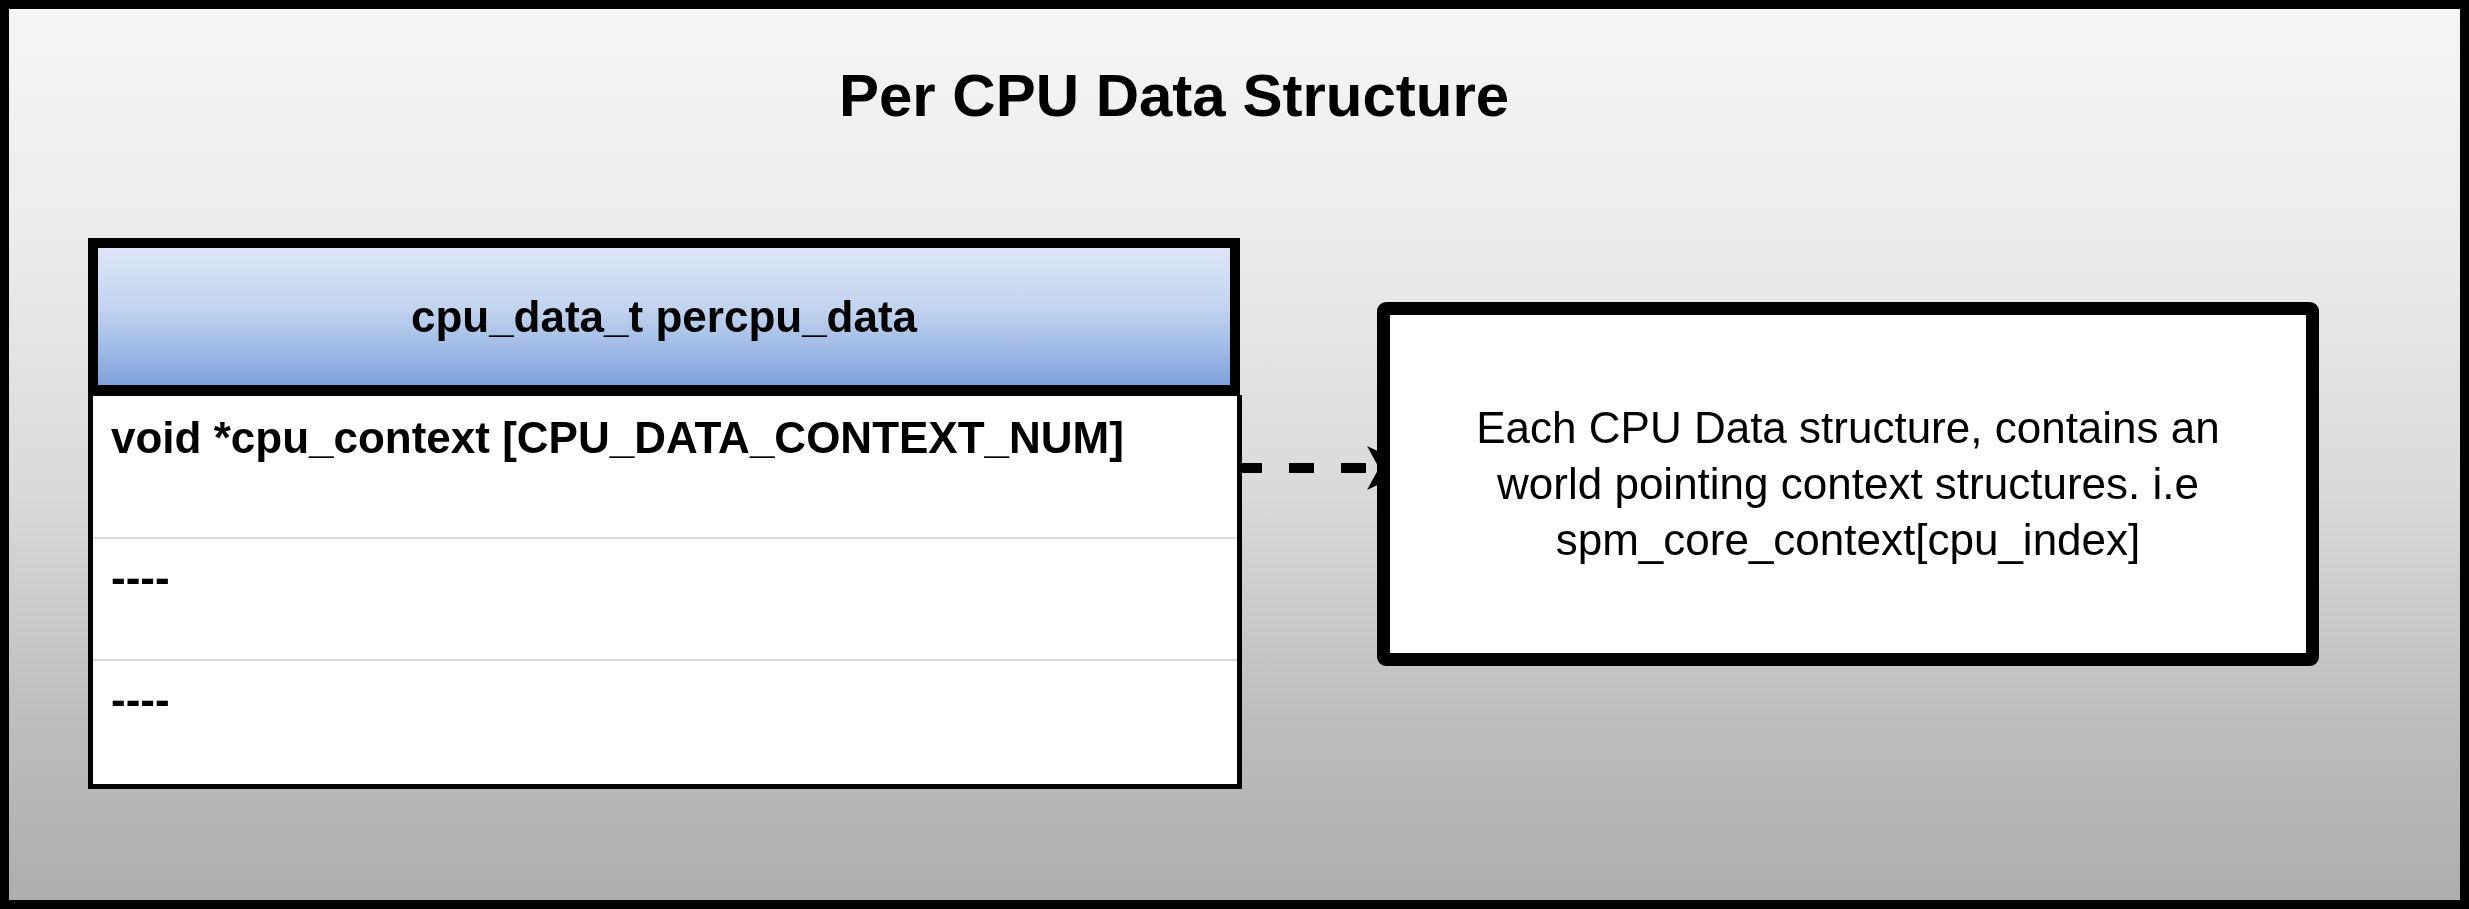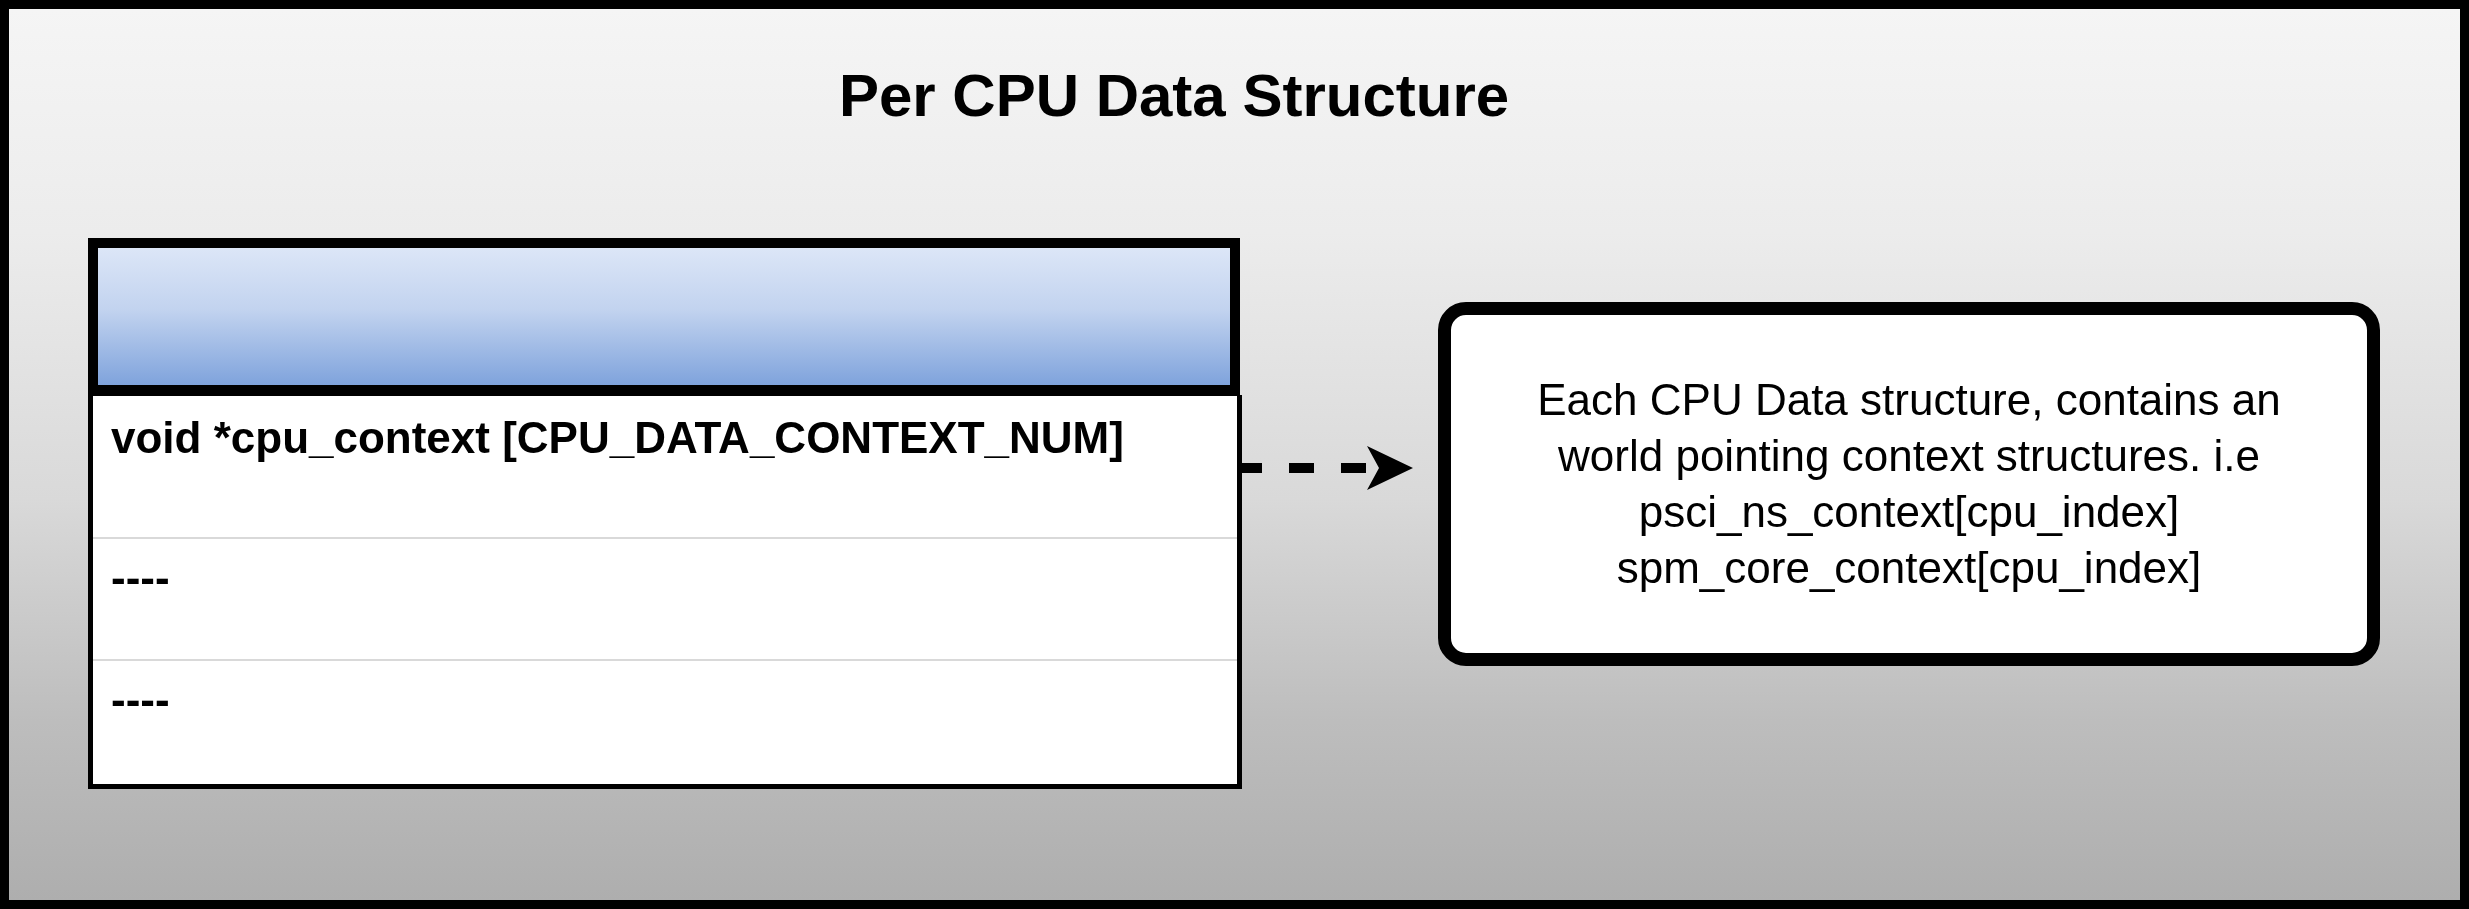--- a/index.html
+++ b/index.html
@@ -79,61 +79,61 @@
   .sep-2 { top: 263px; }
   .arrow-svg {
     position: absolute;
     left: 1219px;
     top: 429px;
     width: 195px;
     height: 60px;
   }
   .callout {
     position: absolute;
-    left: 1429px;
+    left: 1368px;
     top: 293px;
     width: 942px;
     height: 364px;
     box-sizing: border-box;
     border: 13px solid #000;
-    border-radius: 28px;
+    border-radius: 9px;
     background: #ffffff;
     display: flex;
     flex-direction: column;
     align-items: center;
     justify-content: center;
     text-align: center;
     font-size: 44px;
     line-height: 56px;
     white-space: nowrap;
   }
 </style>
 </head>
 <body>
 
 <div class="stage">
 
   <div class="title">Per CPU Data Structure</div>
 
   <div class="struct-header">
+    <div>cpu_data_t percpu_data</div>
   </div>
 
   <div class="struct-body">
     <div class="struct-row row-1">void *cpu_context [CPU_DATA_CONTEXT_NUM]</div>
     <div class="row-sep sep-1"></div>
     <div class="struct-row row-2">----</div>
     <div class="row-sep sep-2"></div>
     <div class="struct-row row-3">----</div>
   </div>
 
   <svg class="arrow-svg" viewBox="0 0 195 60" xmlns="http://www.w3.org/2000/svg">
     <line x1="9" y1="30" x2="144" y2="30" stroke="#000000" stroke-width="10" stroke-dasharray="25 27"></line>
     <polygon points="185,30 139,8 151,30 139,52" fill="#000000"></polygon>
   </svg>
 
   <div class="callout">
     <div>Each CPU Data structure, contains an</div>
     <div>world pointing context structures. i.e</div>
-    <div>psci_ns_context[cpu_index]</div>
     <div>spm_core_context[cpu_index]</div>
   </div>
 
 </div>
 
 </body></html>

